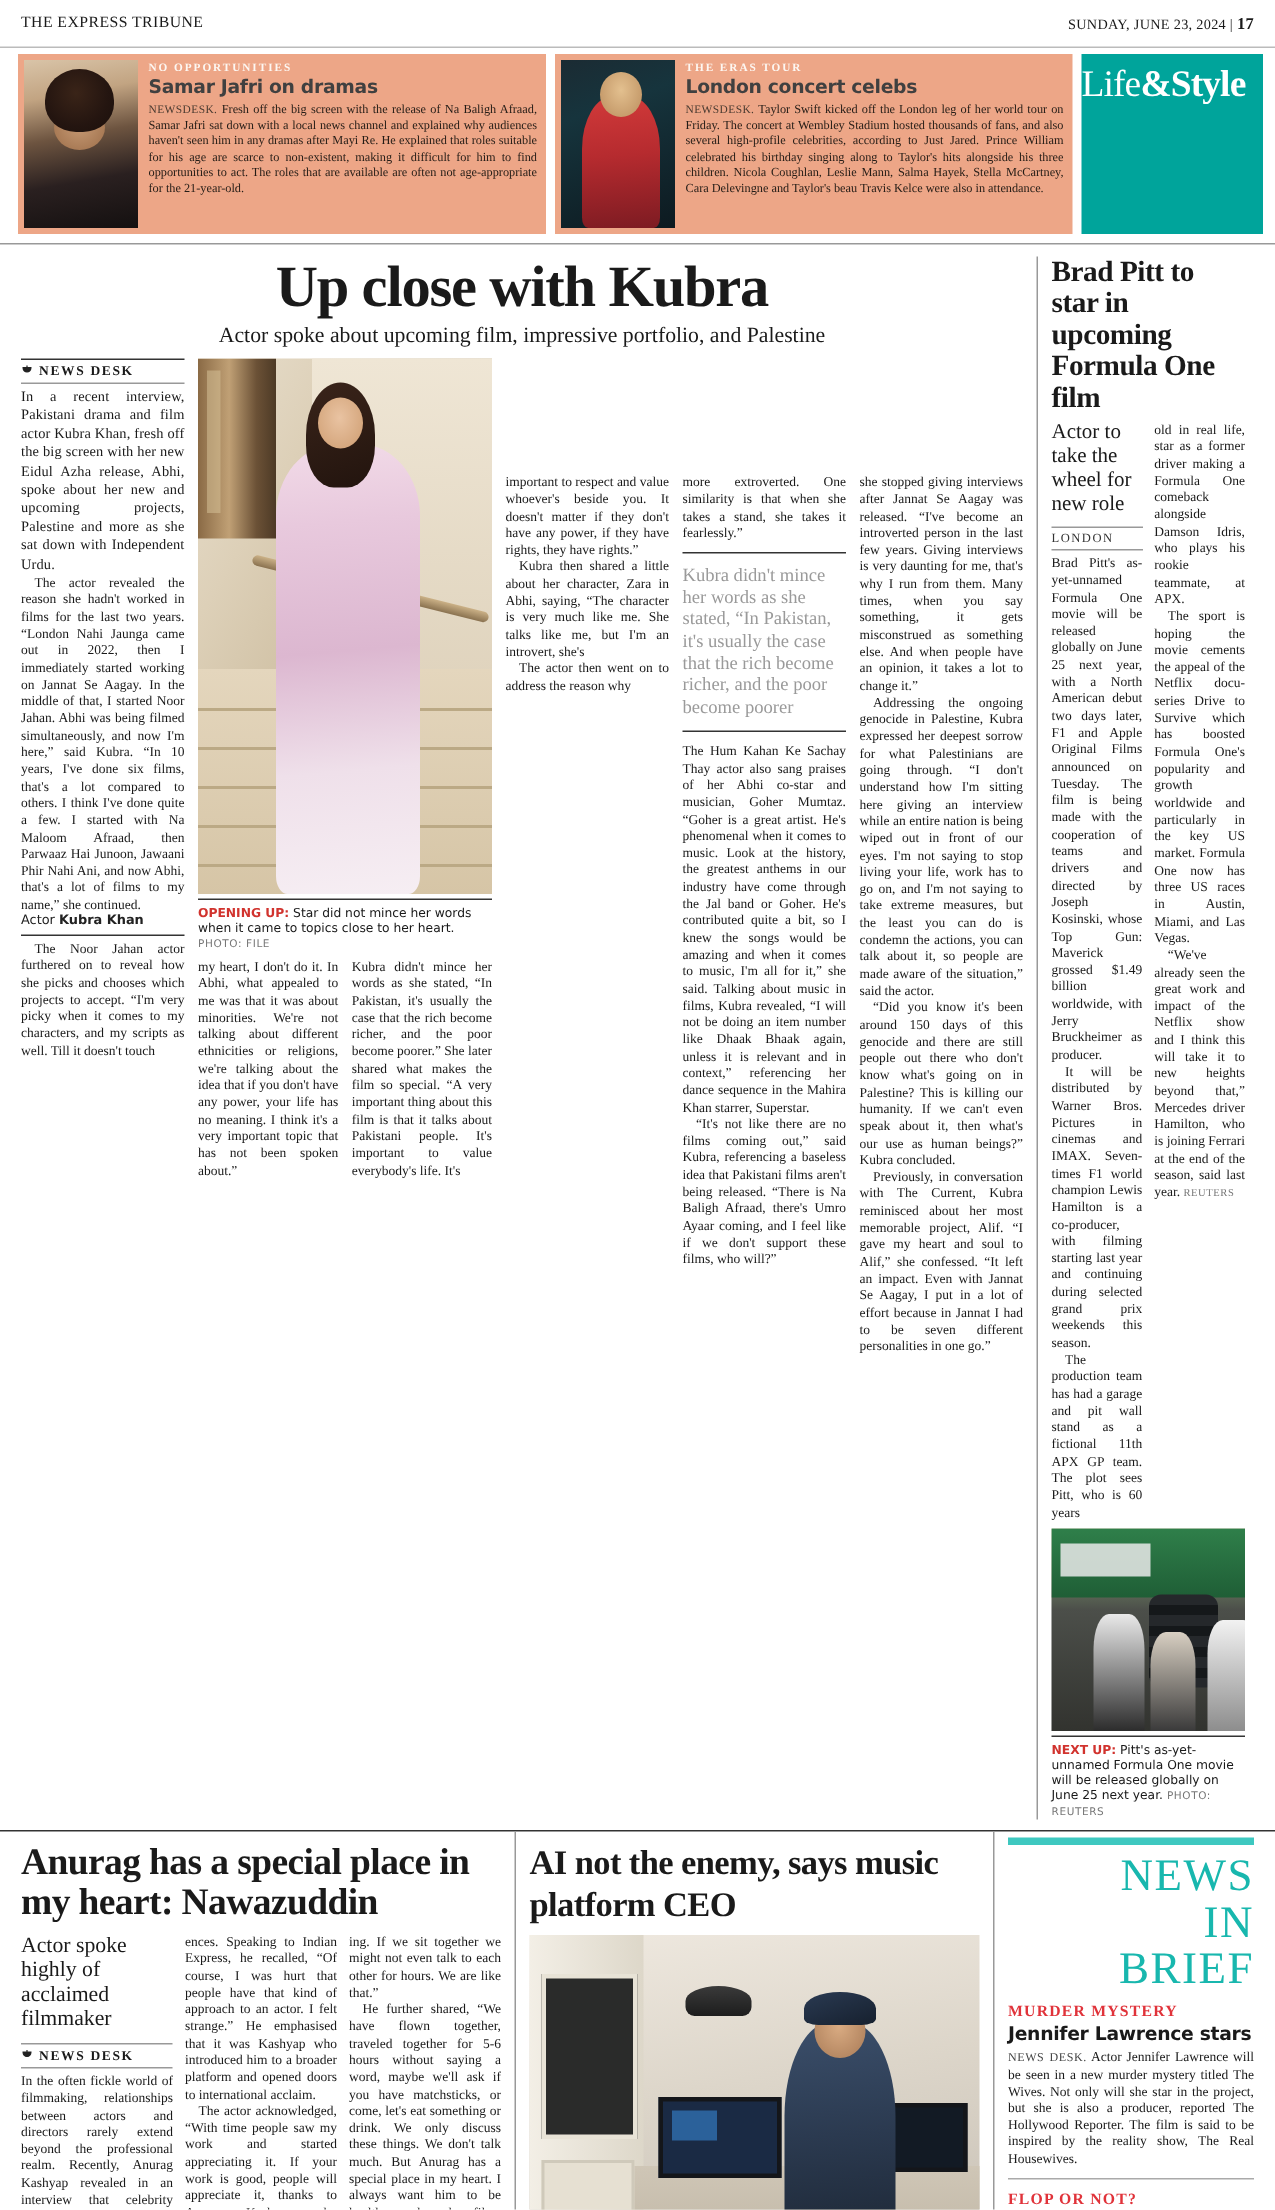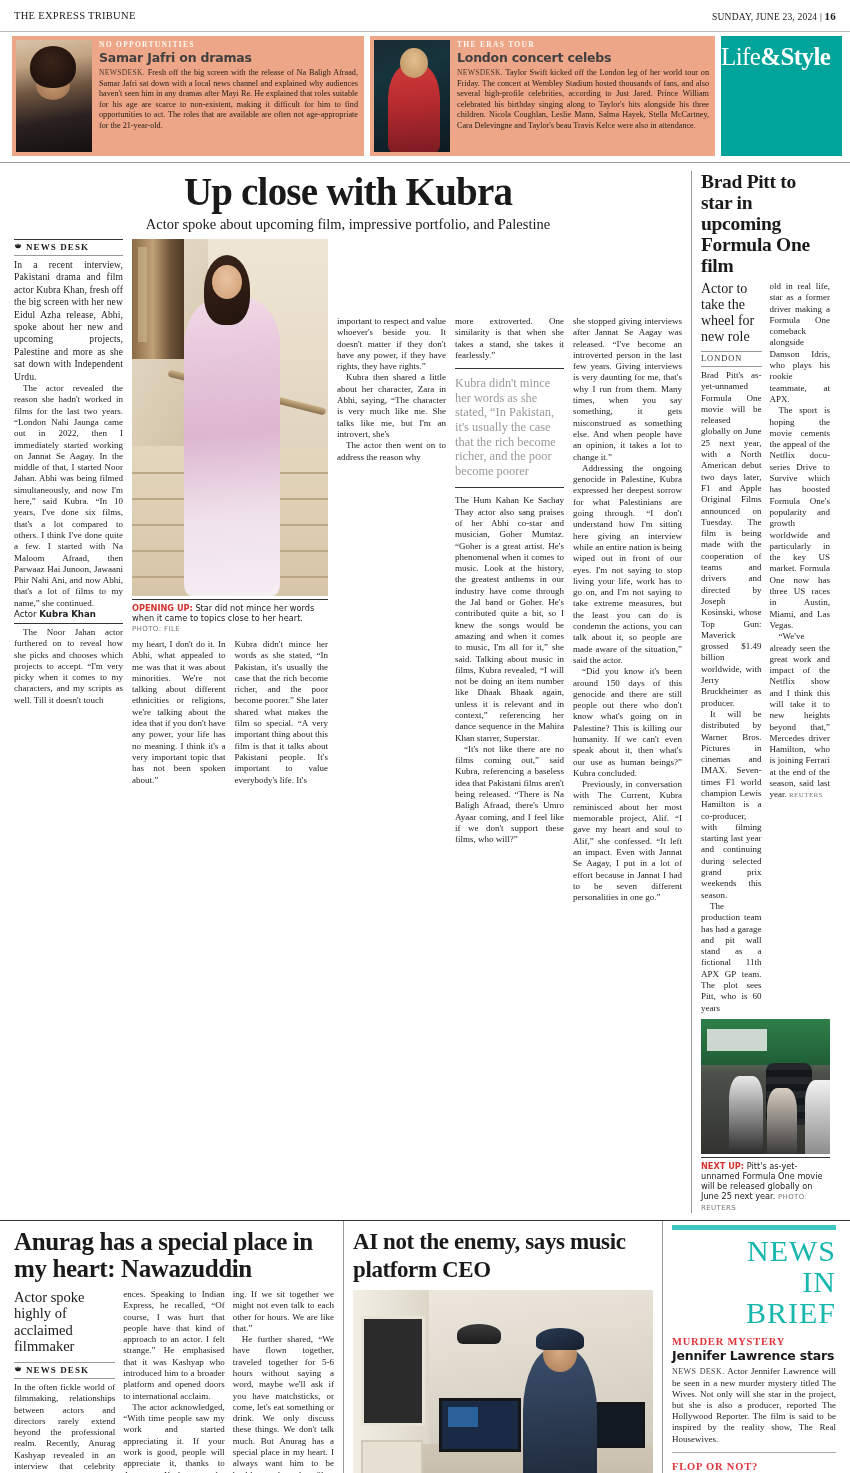--- a/index.html
+++ b/index.html
@@ -185,21 +185,21 @@
   .nib-sep { border-top: .8px solid #aaa; margin: 7px 0 0 0; }
 </style>
 </head>
 <body>
 
 <div class="masthead">
   <div class="masthead-left">THE EXPRESS TRIBUNE</div>
   <div class="masthead-right">
     <span>SUNDAY, JUNE 23, 2024</span>
     <span>|</span>
-    <b>16</b>
+    <b>17</b>
   </div>
 </div>
 
 <div class="promo-strip">
 
   <div class="promo-card c1">
     <div class="promo-thumb t1"></div>
     <div class="promo-body">
       <div class="promo-kicker">NO OPPORTUNITIES</div>
       <div class="promo-head">Samar Jafri on dramas</div>

